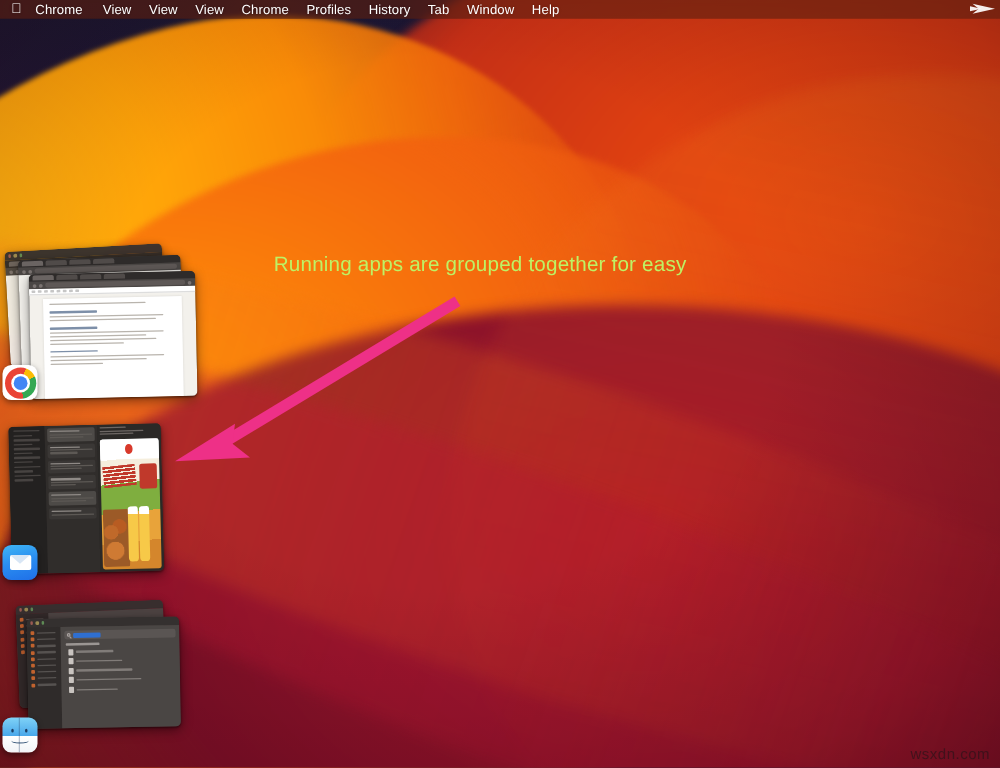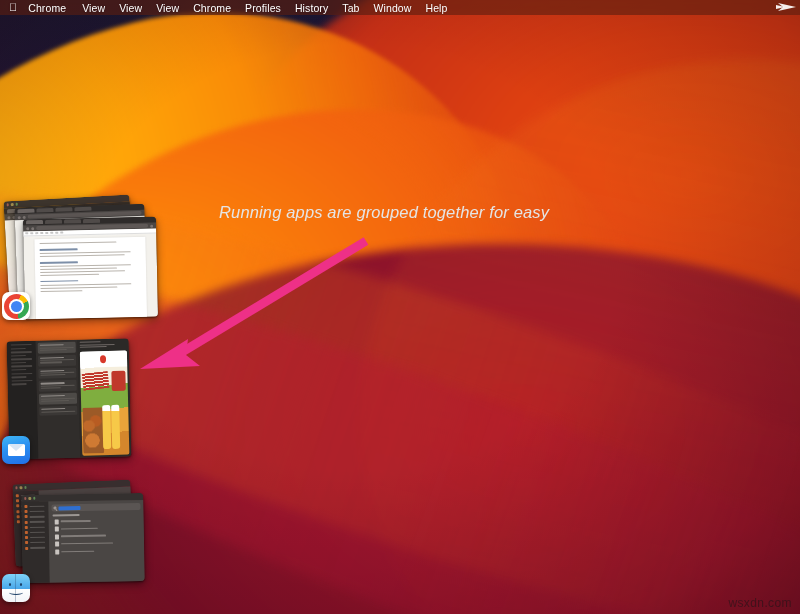--- a/index.html
+++ b/index.html
@@ -277,25 +277,24 @@
   .fw-search .qtok{ background:#2f6fd0;height:4px;width:22px;border-radius:1px; }
   .fw-sect{ height:1.5px;width:30%;background:#9b9693;border-radius:.7px;margin:0 0 3px 1px; }
   .fw-row{ display:flex;align-items:center;gap:2.5px;margin-bottom:2.6px;padding-left:3px; }
   .fw-row i{ width:4px;height:5px;background:#c9c4c0;border-radius:.6px;display:block;flex:none; }
   .fw-row span{ height:1.4px;background:#817c79;border-radius:.7px; }
 
   
   #annotation-text{
     position:absolute; left:219px; top:200px; width:430px;
     z-index:35;
-    color:#e5e5e5;
+    color:#bef264;
     font-size:16.5px;
     line-height:25px;
     letter-spacing:.15px;
-    font-style:italic;
   }
   #arrow-svg{
     position:absolute; left:130px; top:235px; z-index:34;
     pointer-events:none;
   }
 
   #watermark{
     position:absolute; right:8px; bottom:4px; z-index:36;
     color:rgba(35,20,24,0.62);
     font-size:12px; letter-spacing:.4px;

